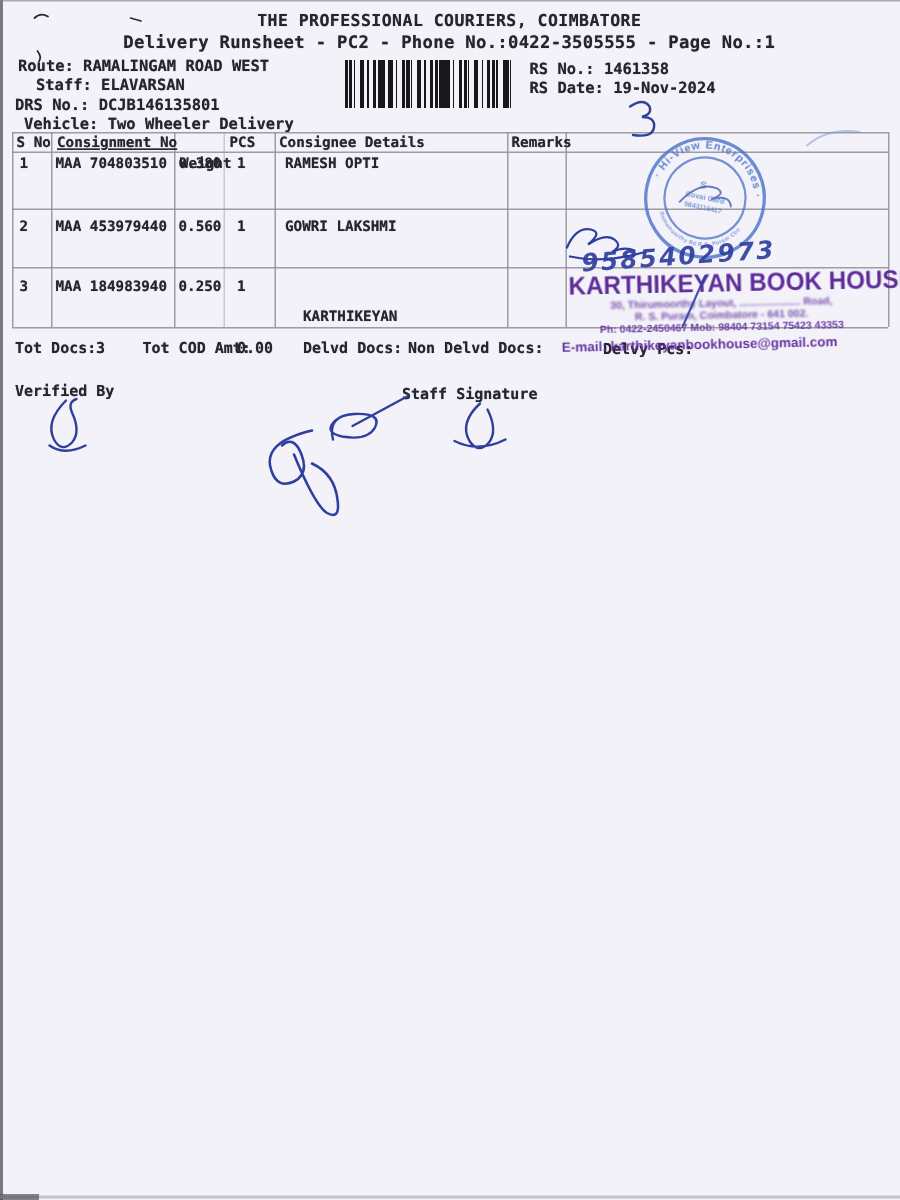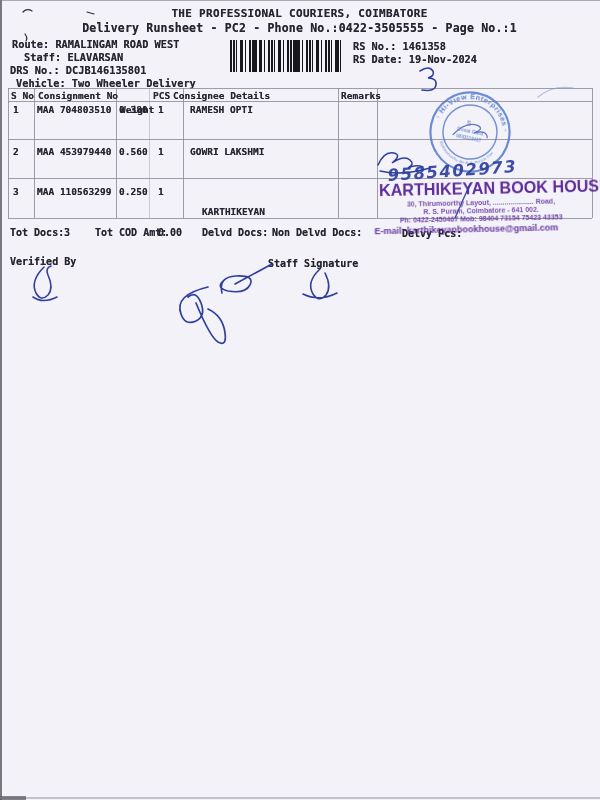--- a/index.html
+++ b/index.html
@@ -83,45 +83,45 @@
   <div class="line vl" style="left:8px;top:88px;height:130px;"></div>
   <div class="line vl" style="left:34px;top:88px;height:130px;"></div>
   <div class="line vl" style="left:116px;top:88px;height:130px;"></div>
   <div class="line vl faint" style="left:149px;top:88px;height:130px;"></div>
   <div class="line vl" style="left:183px;top:88px;height:130px;"></div>
   <div class="line vl" style="left:338px;top:88px;height:130px;"></div>
   <div class="line vl" style="left:377px;top:88px;height:130px;"></div>
   <div class="line vl" style="left:592px;top:88px;height:130px;"></div>
 
   <div class="abs cell soft" style="left:11px;top:90px;">S No</div>
-  <div class="abs cell soft" style="left:38px;top:90px;">Consignment No</div>
+  <div class="abs cell soft" style="left:38px;top:90px;text-decoration:underline;">Consignment No</div>
   <div class="abs cell soft" style="left:120px;top:104px;">Weight</div>
   <div class="abs cell soft" style="left:153px;top:90px;">PCS</div>
-  <div class="abs cell soft" style="left:173px;top:90px;">Consignee Details</div>
+  <div class="abs cell soft" style="left:186px;top:90px;">Consignee Details</div>
   <div class="abs cell soft" style="left:341px;top:90px;">Remarks</div>
 
   <div>
     <div class="abs cell soft" style="left:13px;top:104px;">1</div>
     <div class="abs cell soft" style="left:37px;top:104px;">MAA 704803510</div>
     <div class="abs cell soft" style="left:119px;top:104px;">0.380</div>
     <div class="abs cell soft" style="left:158px;top:104px;">1</div>
     <div class="abs cell soft" style="left:190px;top:104px;">RAMESH OPTI</div>
   </div>
 
   <div>
     <div class="abs cell soft" style="left:13px;top:146px;">2</div>
     <div class="abs cell soft" style="left:37px;top:146px;">MAA 453979440</div>
     <div class="abs cell soft" style="left:119px;top:146px;">0.560</div>
     <div class="abs cell soft" style="left:158px;top:146px;">1</div>
     <div class="abs cell soft" style="left:190px;top:146px;">GOWRI LAKSHMI</div>
   </div>
 
   <div>
     <div class="abs cell soft" style="left:13px;top:186px;">3</div>
-    <div class="abs cell soft" style="left:37px;top:186px;">MAA 110563299</div>
+    <div class="abs cell soft" style="left:37px;top:186px;">MAA 184983940</div>
     <div class="abs cell soft" style="left:119px;top:186px;">0.250</div>
     <div class="abs cell soft" style="left:158px;top:186px;">1</div>
     <div class="abs cell soft" style="left:202px;top:186px;margin-top:20px;">KARTHIKEYAN</div>
   </div>
 
   <div class="abs tot soft" style="left:10px;top:227px;">Tot Docs:</div>
   <div class="abs tot soft" style="left:64px;top:227px;">3</div>
   <div class="abs tot soft" style="left:95px;top:227px;">Tot COD Amt:</div>
   <div class="abs tot soft" style="left:158px;top:227px;">0.00</div>
   <div class="abs tot soft" style="left:202px;top:227px;">Delvd Docs:</div>

